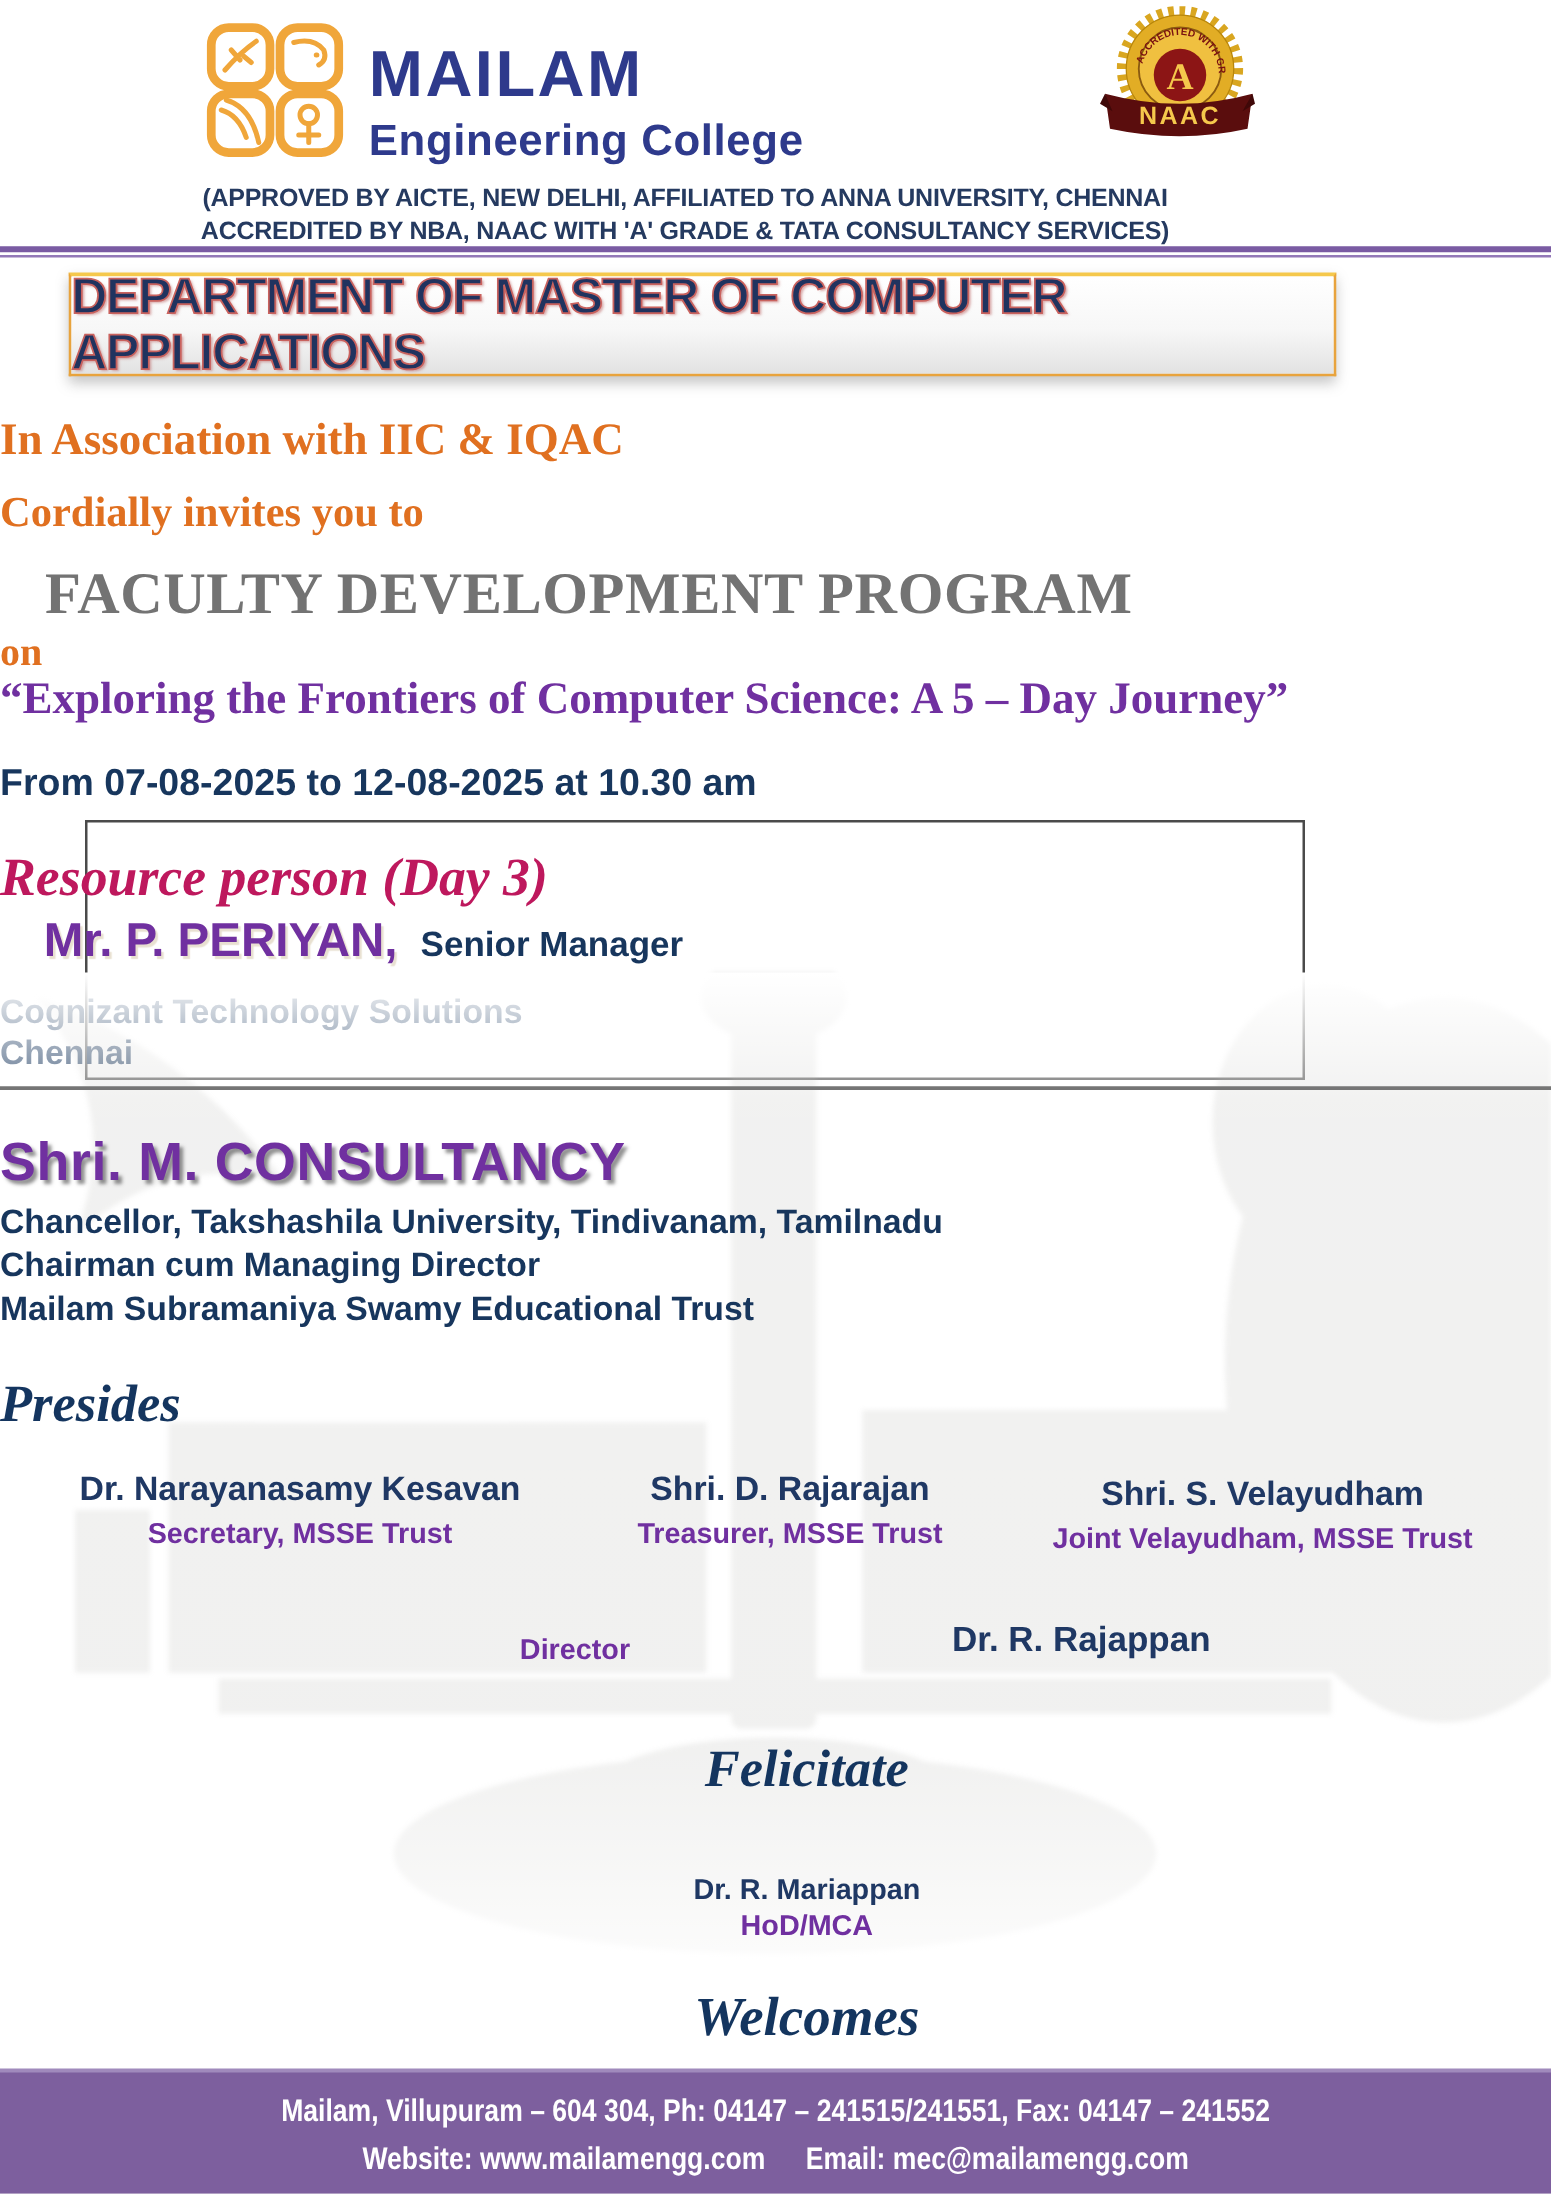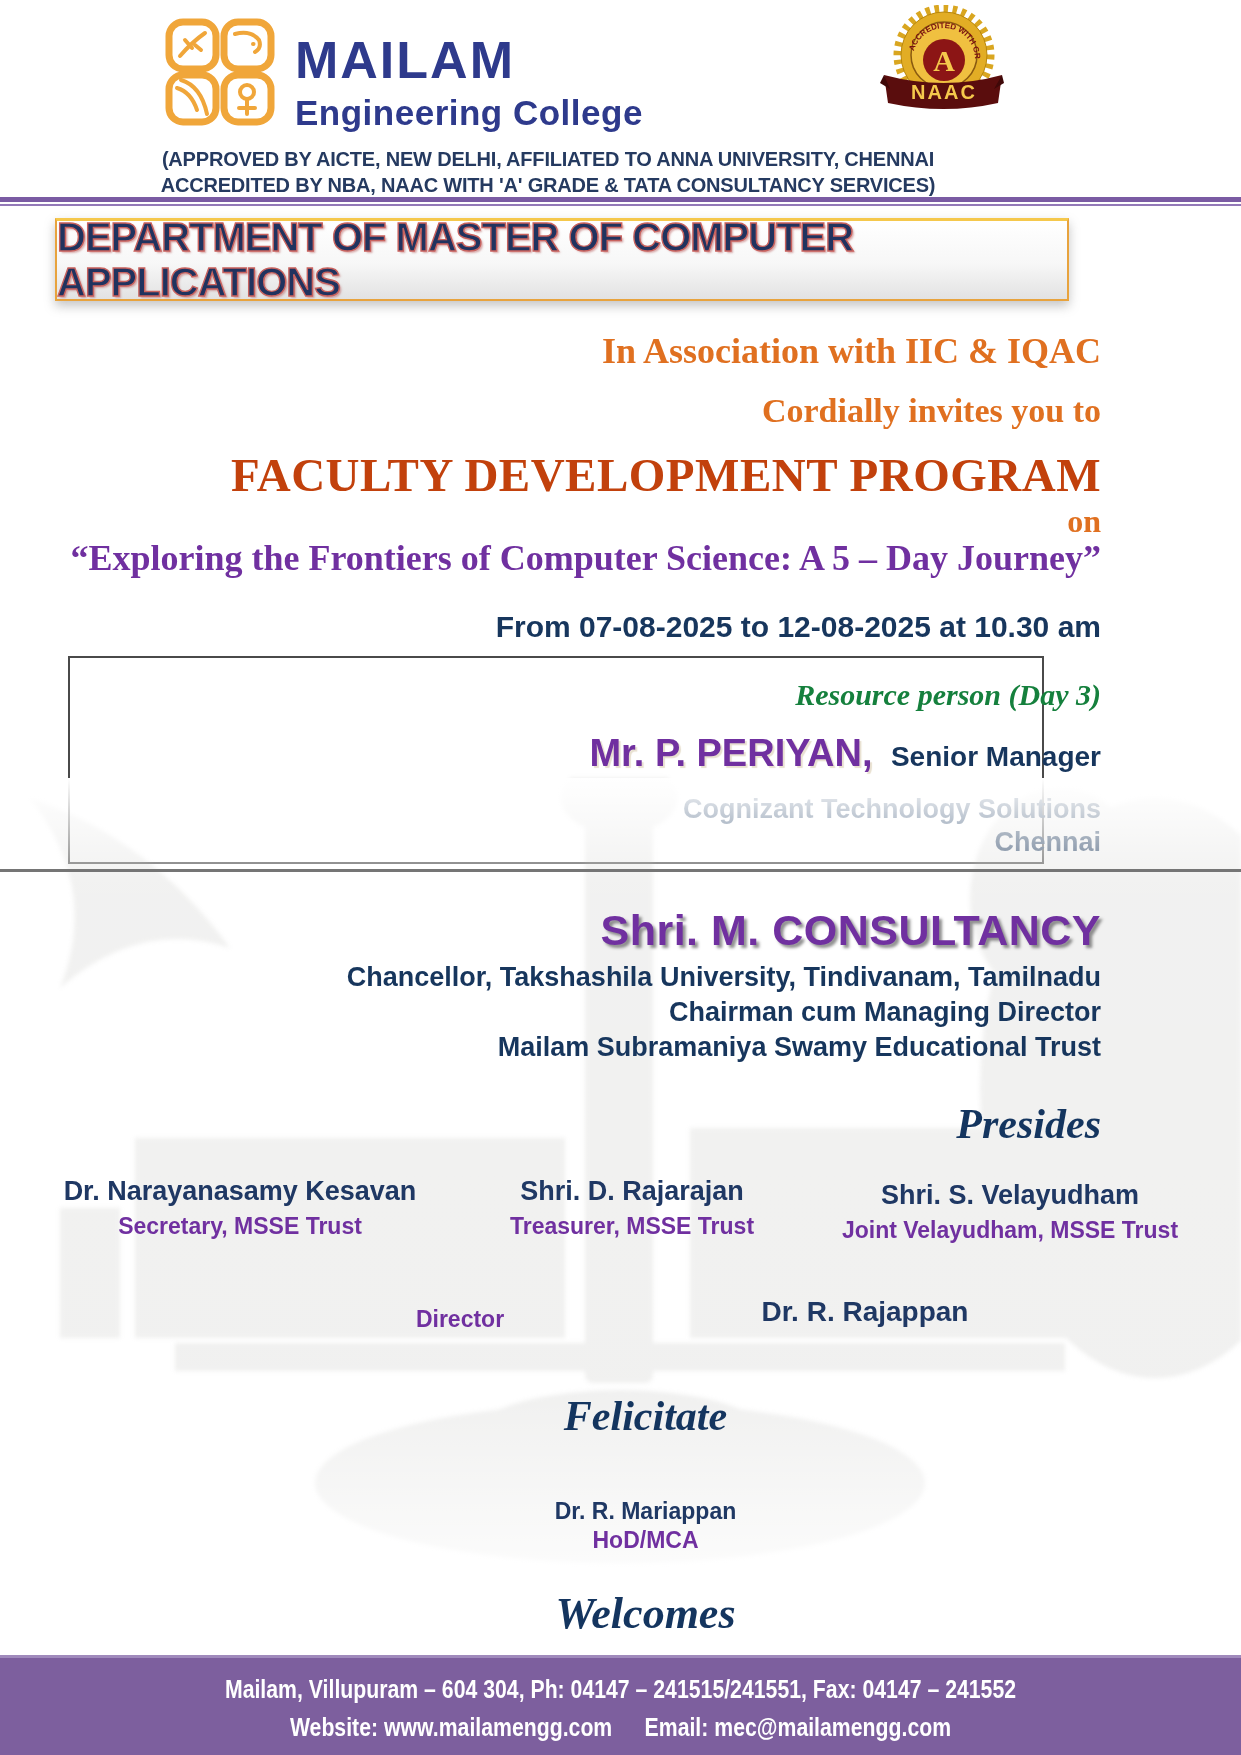--- a/index.html
+++ b/index.html
@@ -22,36 +22,36 @@
   .td3 { height:2px; background:#9379b8; }
   
   .banner { position:absolute; top:218px; left:55px; width:1010px; height:78px;
     border:2px solid #e8a33d; border-top:3px solid #f5c84c;
     background:linear-gradient(180deg,#ffffff 0%,#f7f7f7 55%,#e2e2e2 100%);
     box-shadow:0 5px 10px rgba(110,110,110,.4);
     display:flex; align-items:center; justify-content:center; }
   .banner-title { font-size:40px; font-weight:bold; color:#20335f; letter-spacing:-1px;
     -webkit-text-stroke:1.4px #c9625e; text-shadow:2px 2px 2px rgba(185,95,95,.5); }
   
-  .c   { position:absolute; left:0; width:1101px; text-align:right; }
+  .c   { position:absolute; left:0; width:1101px; text-align:left; }
   .c-mid { position:absolute; left:25px; width:1241px; text-align:center; }
   .serif { font-family:"Liberation Serif", serif; font-weight:bold; }
   .script { font-family:"Liberation Serif", serif; font-weight:bold; font-style:italic; }
   .orange { color:#e07020; }
   .navy { color:#17365d; }
   .association { top:330px; font-size:36px; }
   .invite { top:392px; font-size:34px; }
-  .program { top:448px; font-size:47px; color:#c2410c; letter-spacing:0.5px; }
+  .program { top:448px; font-size:47px; color:#737373; letter-spacing:0.5px;padding-left:36px; }
   .on { top:503px; font-size:32px; }
   .theme { top:537px; font-size:36px; color:#7030a0; }
   .schedule { top:610px; font-size:30px; font-weight:bold; color:#17365d; }
   
   .resource-box { position:absolute; top:656px; left:68px; width:972px; height:204px;
     border:2px solid #4a4a4a; background:transparent; }
-  .rp-heading { top:678px; font-size:30px; color:#15803d;font-style:italic; }
+  .rp-heading { top:678px; font-size:43px; color:#be185d;font-style:italic; }
   .rp-name-row { top:732px; }
   .rp-name { font-size:38px; font-weight:bold; color:#7030a0; text-shadow:2px 2px 1px #e8e0d0;margin-left:35px; }
   .rp-desig { font-size:28px; font-weight:600; color:#17365d; margin-left:14px; }
   .rp-company { top:794px; font-size:27px; font-weight:600; }
   .rp-city { top:827px; font-size:27px; font-weight:600; }
   .gray-divider { position:absolute; top:869px; left:0; width:1241px; height:3px; background:#757575; }
   
   .watermark { position:absolute; top:778px; left:0; width:1241px; height:880px; pointer-events:none; }
   .watermark svg { filter:blur(2px); }
   .watermark .fade { position:absolute; inset:0;

